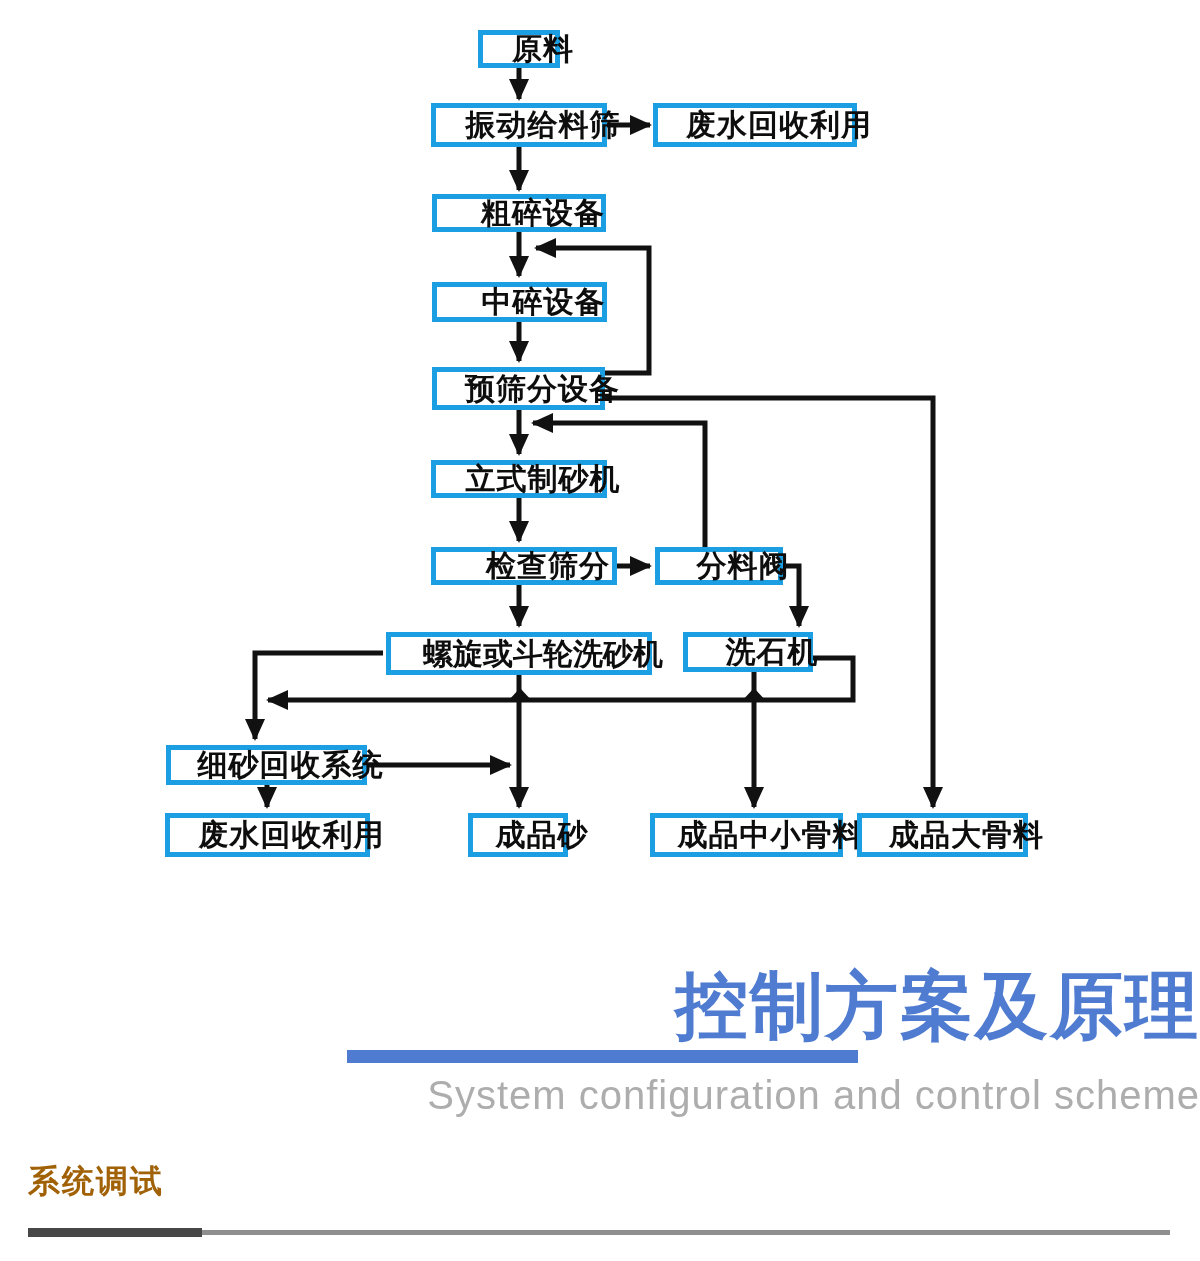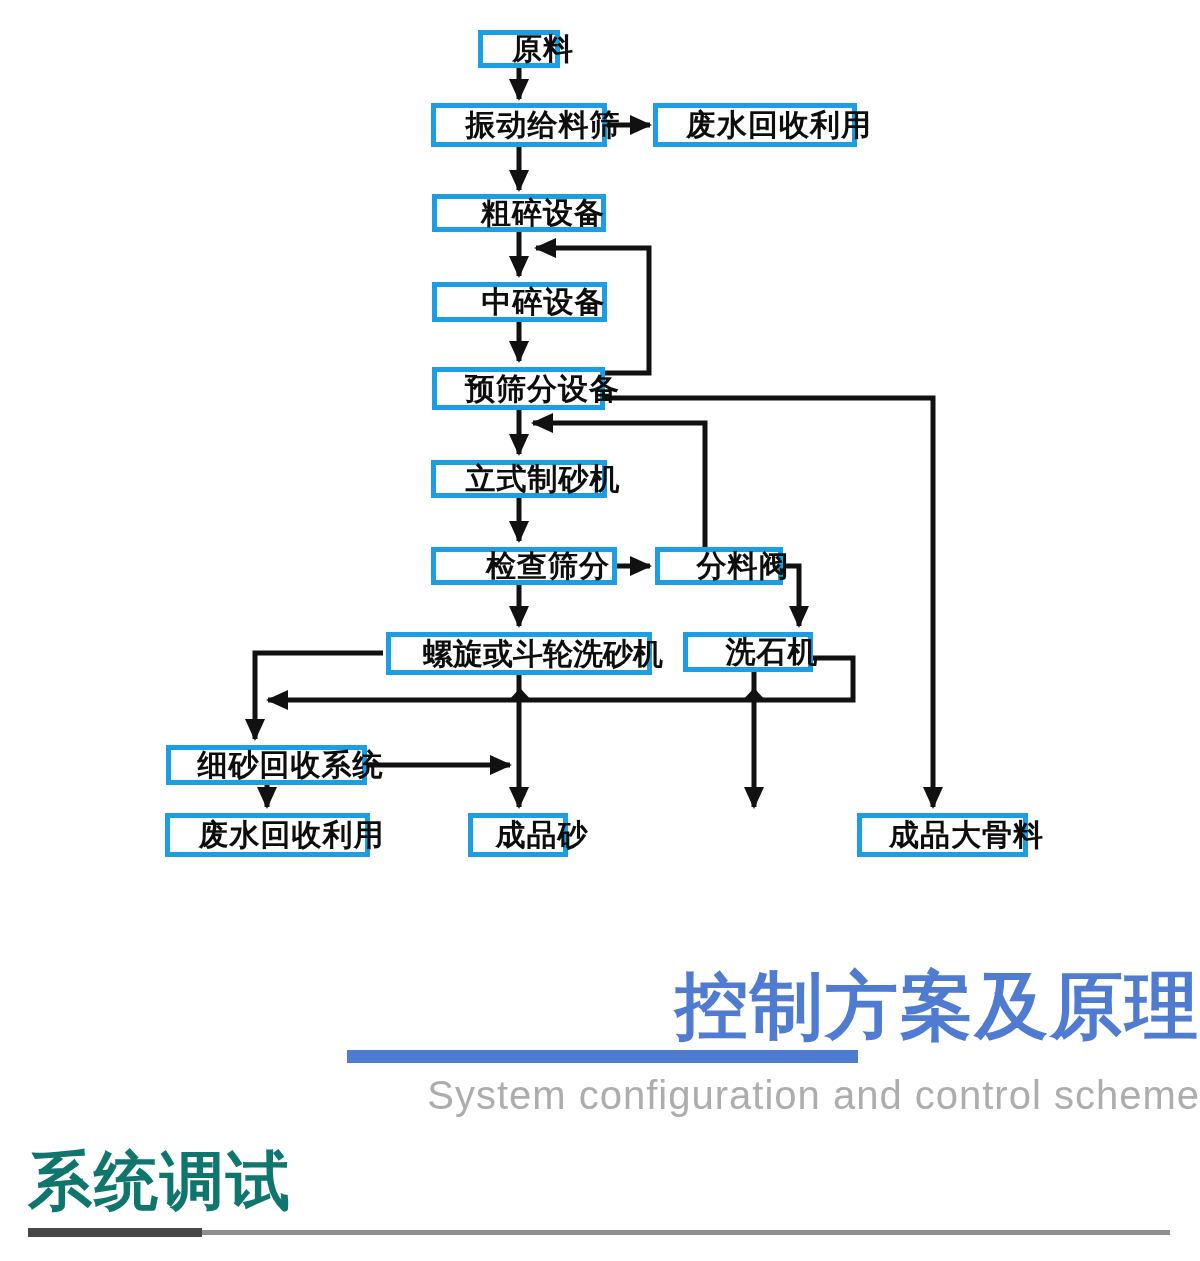--- a/index.html
+++ b/index.html
@@ -62,23 +62,23 @@
     font-size: 40px;
     font-weight: 300;
     color: #adadad;
     letter-spacing: 1px;
     line-height: 46px;
     margin: 0;
   }
   .footer-heading {
     position: absolute;
     left: 28px; top: 1154px;
-    font-size: 64px;
+    font-size: 32px;
     font-weight: 800;
-    color: #0f766e;
+    color: #a16207;
     letter-spacing: 2px;
     line-height: 54px;
     margin: 0;
   }
   .rule-dark {
     position: absolute;
     left: 28px; top: 1228px;
     width: 174px; height: 9px;
     background: #474747;
   }
@@ -176,20 +176,23 @@
   </div>
 
   <div class="node" style="left:165px;top:813px;width:205px;height:44px">
     <span>废水回收利用</span>
   </div>
 
   <div class="node" style="left:468px;top:813px;width:100px;height:44px">
     <span>成品砂</span>
   </div>
 
+  <div class="node" style="left:650px;top:813px;width:193px;height:44px">
+    <span>成品中小骨料</span>
+  </div>
 
   <div class="node" style="left:857px;top:813px;width:171px;height:44px">
     <span>成品大骨料</span>
   </div>
 
   <h1 class="section-title">控制方案及原理</h1>
   <div class="title-underline"></div>
   <p class="section-subtitle">System configuration and control scheme</p>
 
   <h2 class="footer-heading">系统调试</h2>

